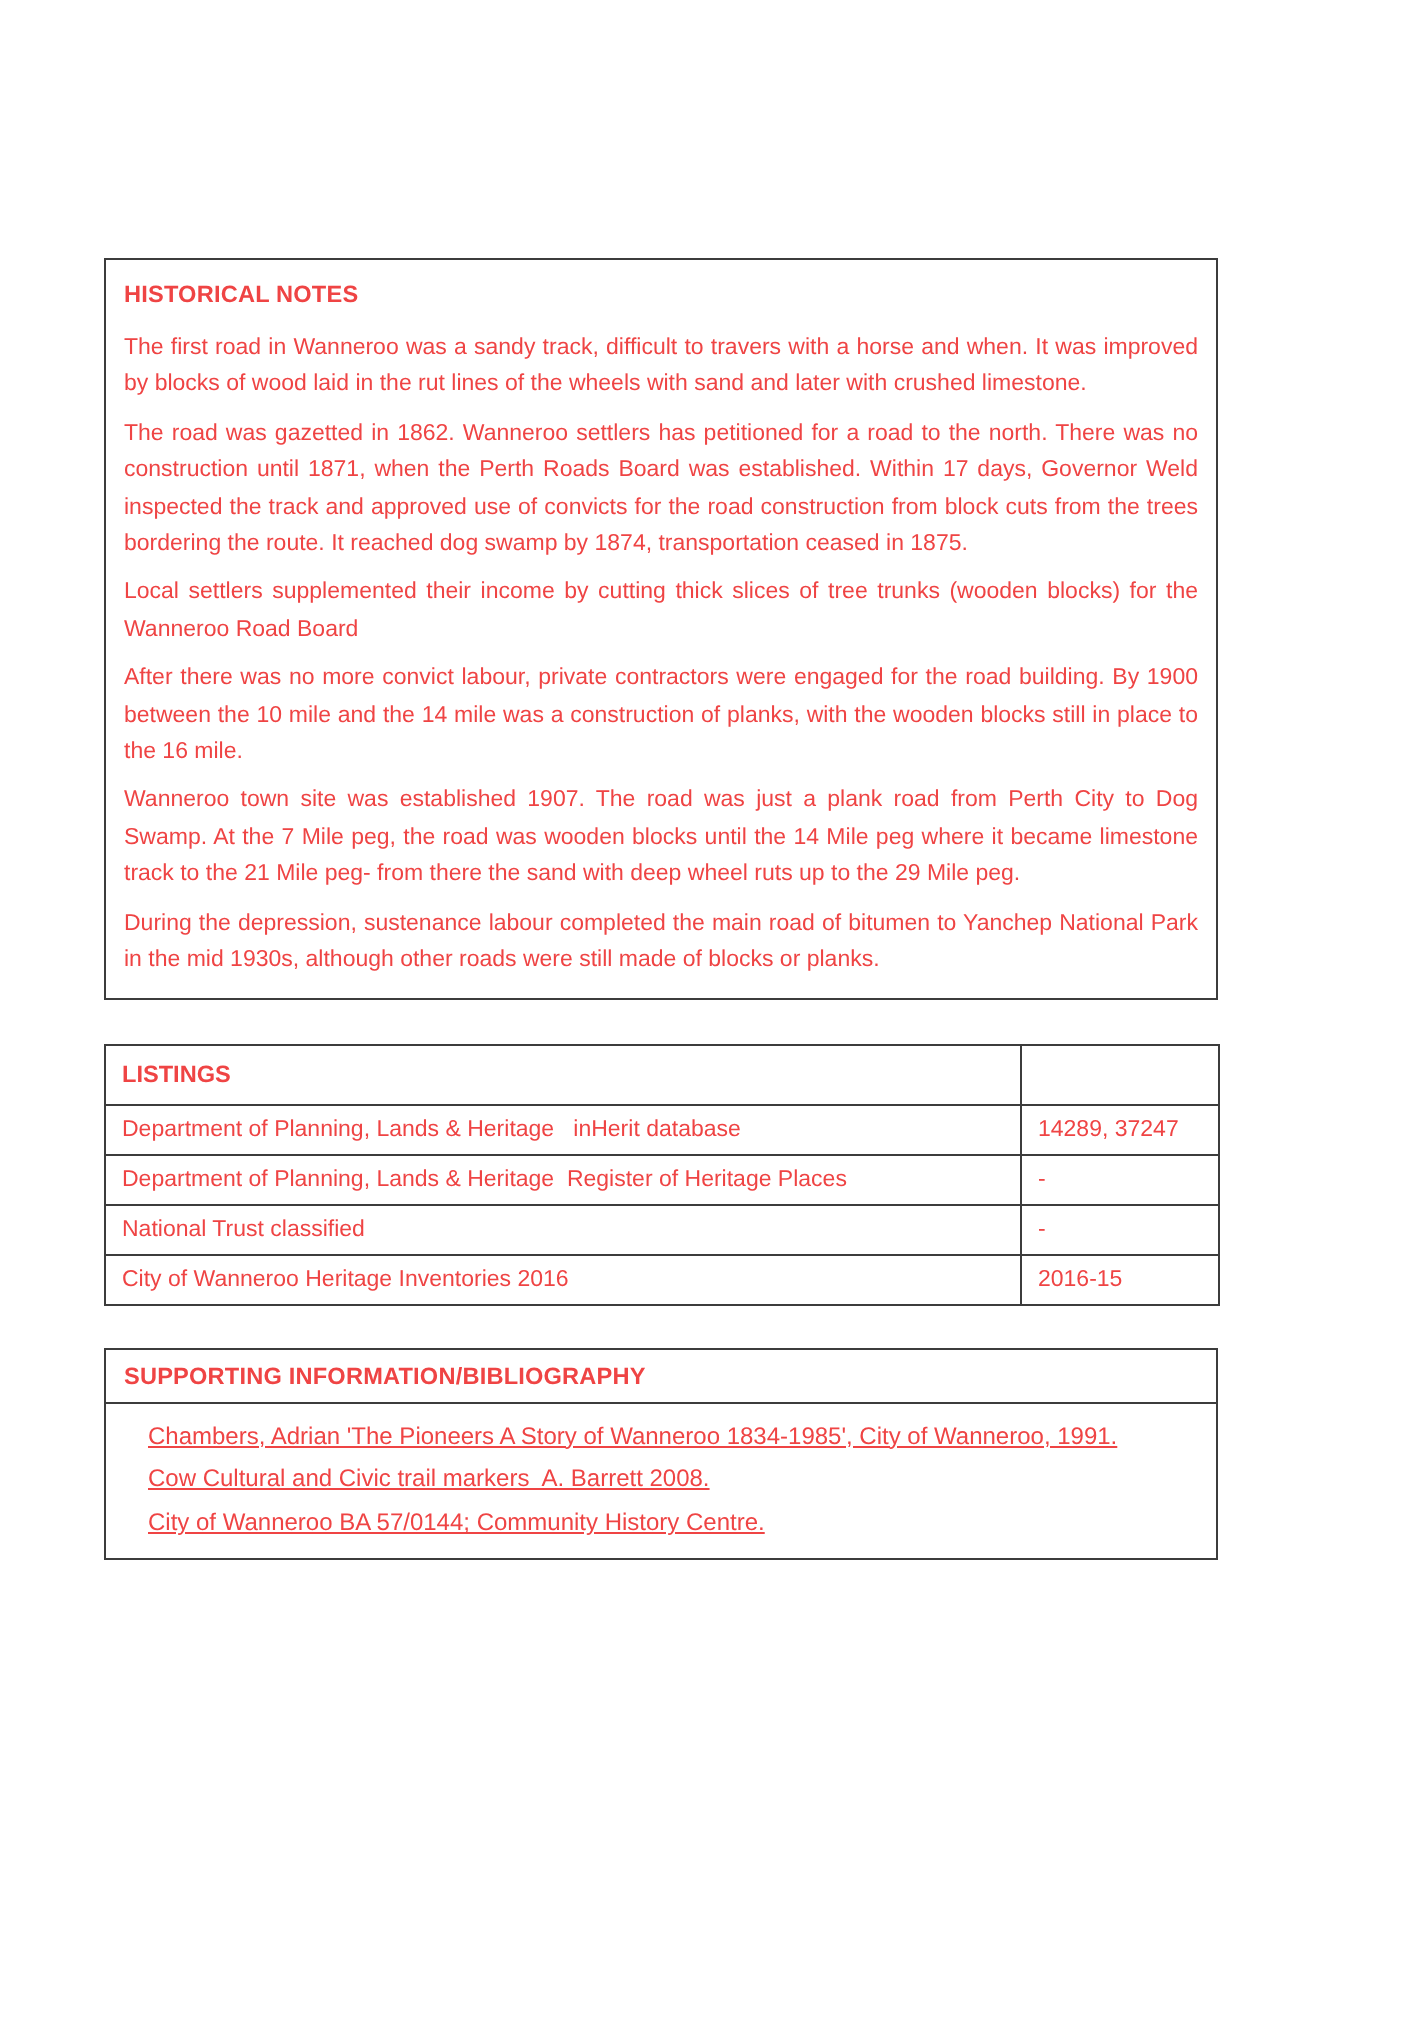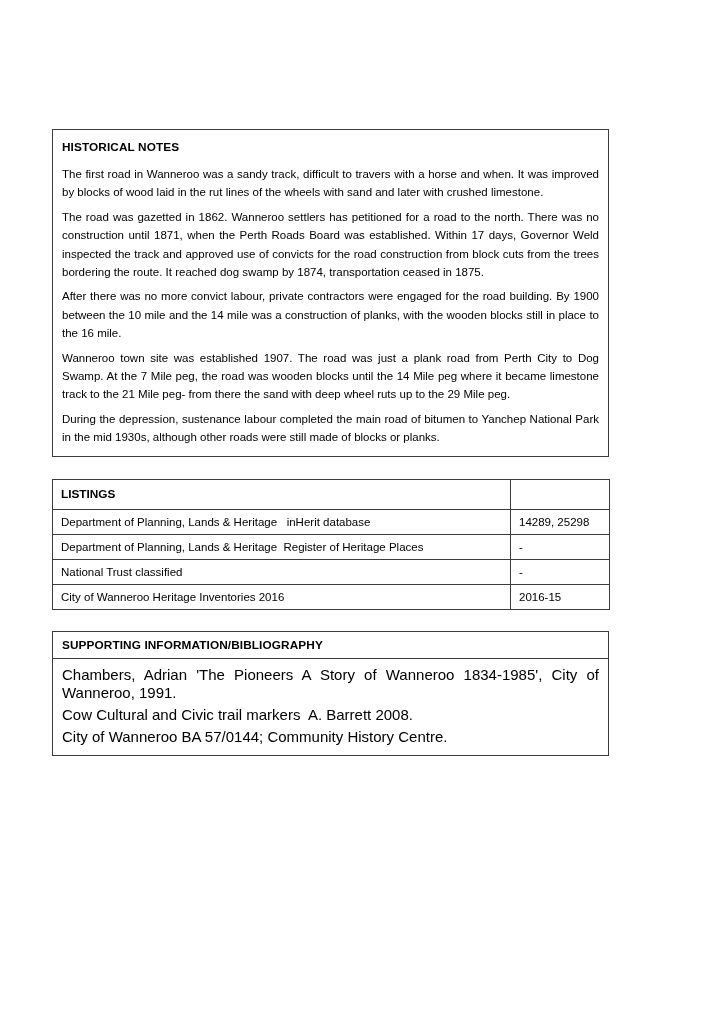--- a/index.html
+++ b/index.html
@@ -3,21 +3,21 @@
 <meta charset="utf-8">
 <style>
   * { margin: 0; padding: 0; box-sizing: border-box; }
   html, body { background: #ffffff; }
   .page {
     position: relative;
     width: 706px;
     height: 1022px;
     background: #ffffff;
     font-family: "Liberation Sans", sans-serif;
-    color: #000000;
+    color: #ef4444;
     overflow: hidden;
   }
   .content {
     position: absolute;
     left: 52px;
     top: 129px;
     width: 557px;
   }
   .box {
     border: 1.6px solid #3c3c3c;
@@ -69,51 +69,53 @@
     margin-top: 21px;
   }
   .support-box .section-title {
     border-bottom: 1.4px solid #3c3c3c;
     padding: 4px 9px 3px 9px;
   }
   .support-body {
     padding: 4px 9px 8px 9px;
   }
   .support-body p {
-    font-size: 15px;
+    font-size: 12px;
     line-height: 18.8px;
     text-align: justify;
-    margin: 3px 0 0 0;
+    margin: 3px 0 0 12px;
     white-space: pre-wrap;
+    text-decoration: underline;
   }
 </style>
 </head>
 <body>
 
 <div class="page">
   <div class="content">
 
     <div class="box notes-box">
       <div class="section-title">HISTORICAL NOTES</div>
       <p>The first road in Wanneroo was a sandy track, difficult to travers with a horse and when. It was improved by blocks of wood laid in the rut lines of the wheels with sand and later with crushed limestone.</p>
       <p>The road was gazetted in 1862.  Wanneroo settlers has petitioned for a road to the north. There was no construction until 1871, when the Perth Roads Board was established.  Within 17 days, Governor Weld inspected the track and approved use of convicts for the road construction from block cuts from the trees bordering the route. It reached dog swamp by 1874, transportation ceased in 1875.</p>
+      <p>Local settlers supplemented their income by cutting thick slices of tree trunks (wooden blocks) for the Wanneroo Road Board</p>
       <p>After there was no more convict labour, private contractors were engaged for the road building. By 1900 between the 10 mile and the 14 mile was a construction of planks, with the wooden blocks still in place to the 16 mile.</p>
       <p>Wanneroo town site was established 1907. The road was just a plank road from Perth City to Dog Swamp. At the 7 Mile peg, the road was wooden blocks until the 14 Mile peg where it became limestone track to the 21 Mile peg- from there the sand with deep wheel ruts up to the 29 Mile peg.</p>
       <p>During the depression, sustenance labour completed the main road of bitumen to Yanchep National Park in the mid 1930s, although other roads were still made of blocks or planks.</p>
     </div>
 
     <table class="listings-table">
       <tbody>
           <tr class="header-row">
         <td class="col-label">LISTINGS</td>
         <td class="col-value"></td>
       </tr>
       <tr class="data-row">
         <td class="col-label">Department of Planning, Lands &amp; Heritage   inHerit database</td>
-        <td class="col-value">14289, 25298</td>
+        <td class="col-value">14289, 37247</td>
       </tr>
       <tr class="data-row">
         <td class="col-label">Department of Planning, Lands &amp; Heritage  Register of Heritage Places</td>
         <td class="col-value">-</td>
       </tr>
       <tr class="data-row">
         <td class="col-label">National Trust classified</td>
         <td class="col-value">-</td>
       </tr>
       <tr class="data-row">

